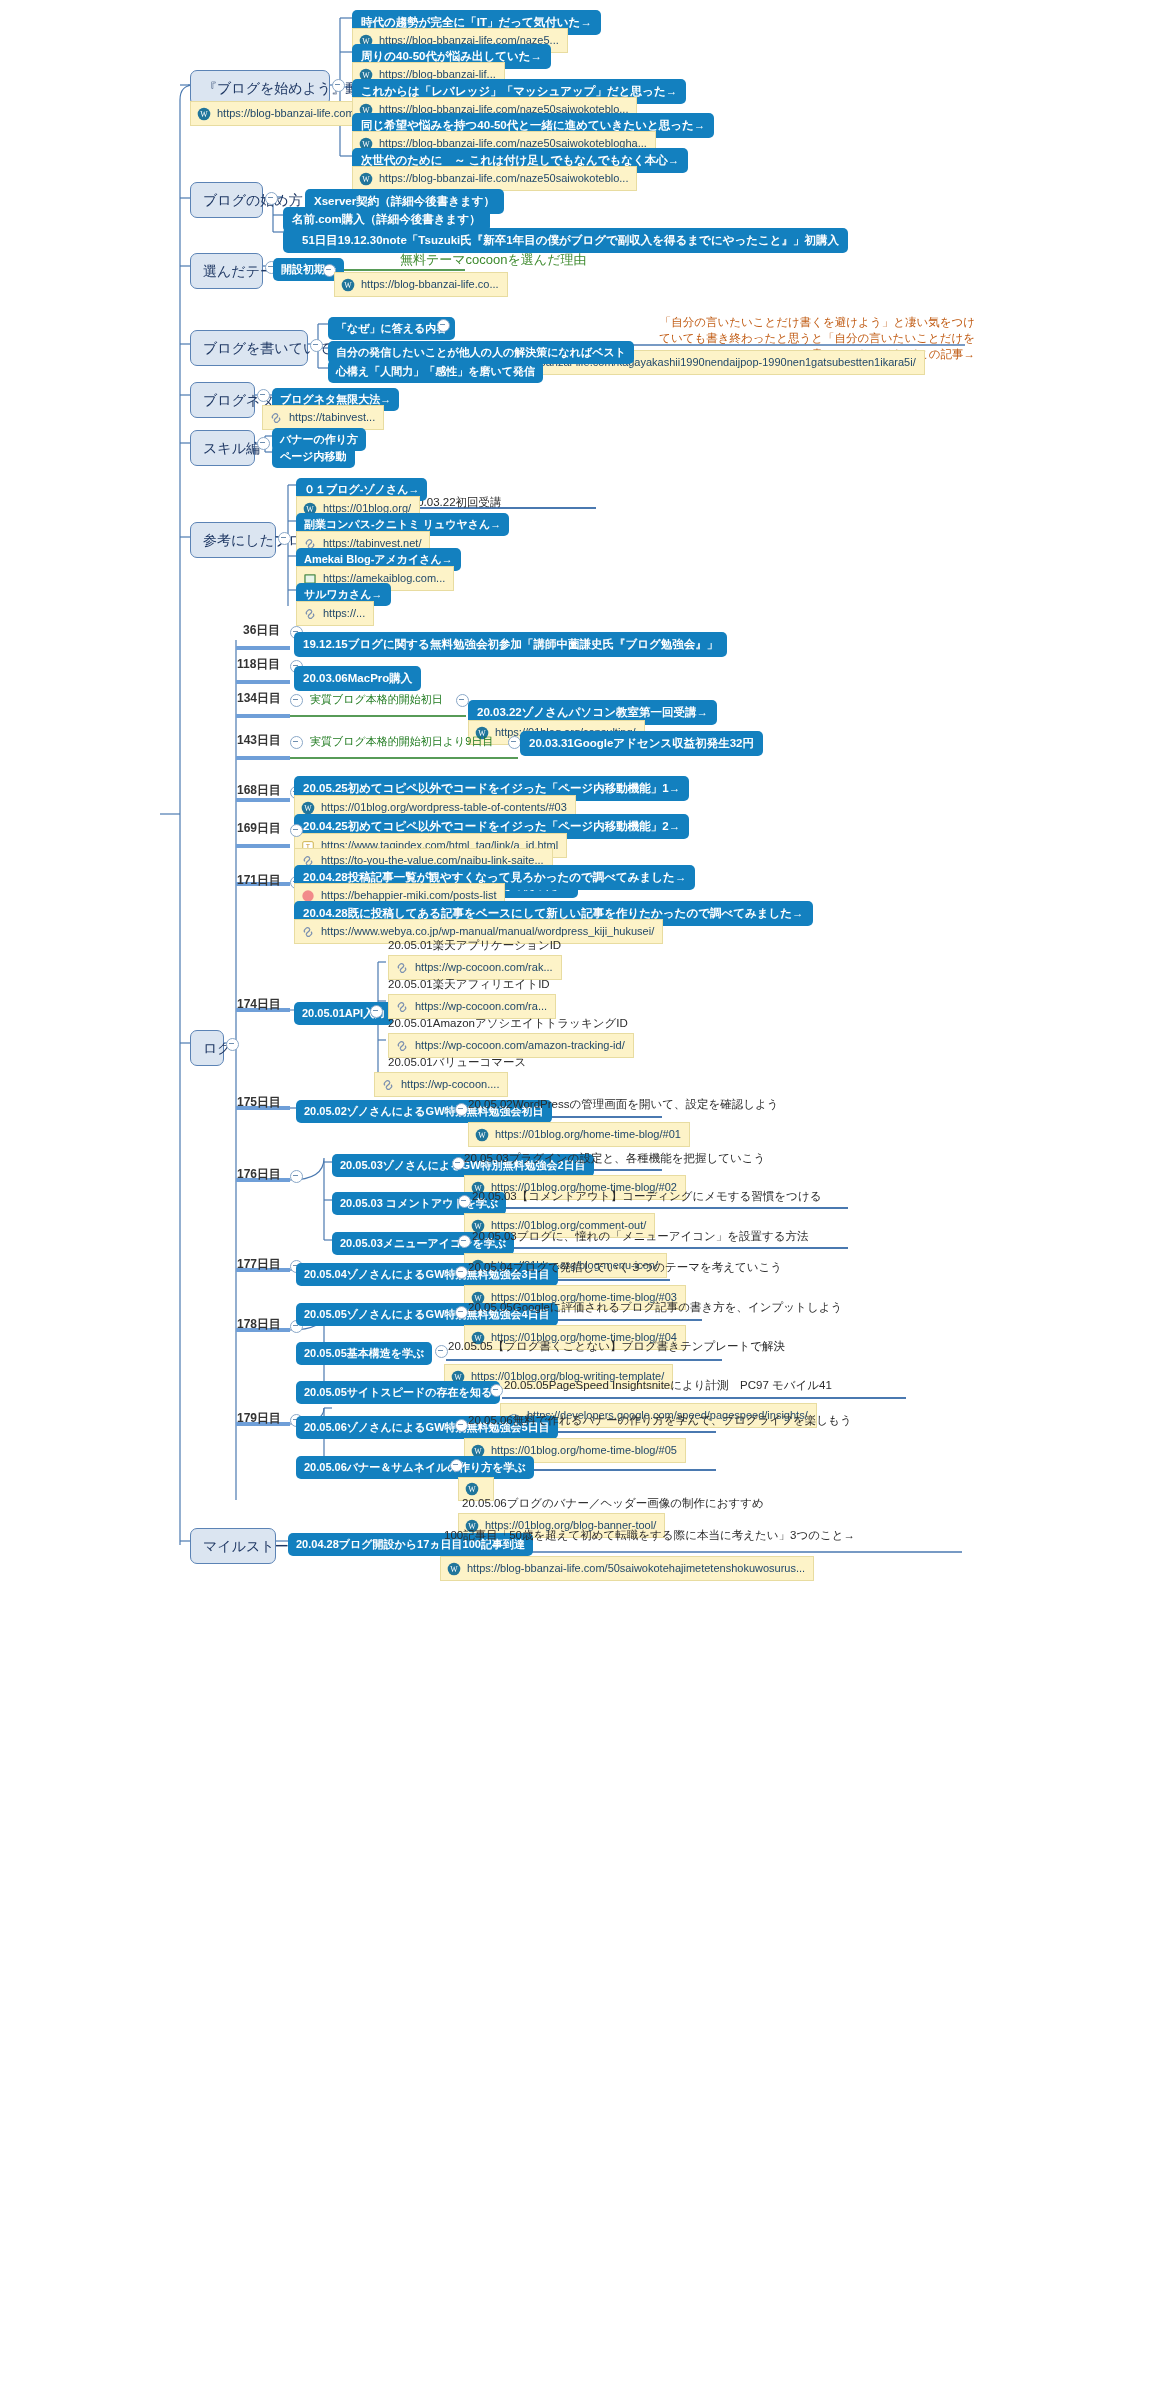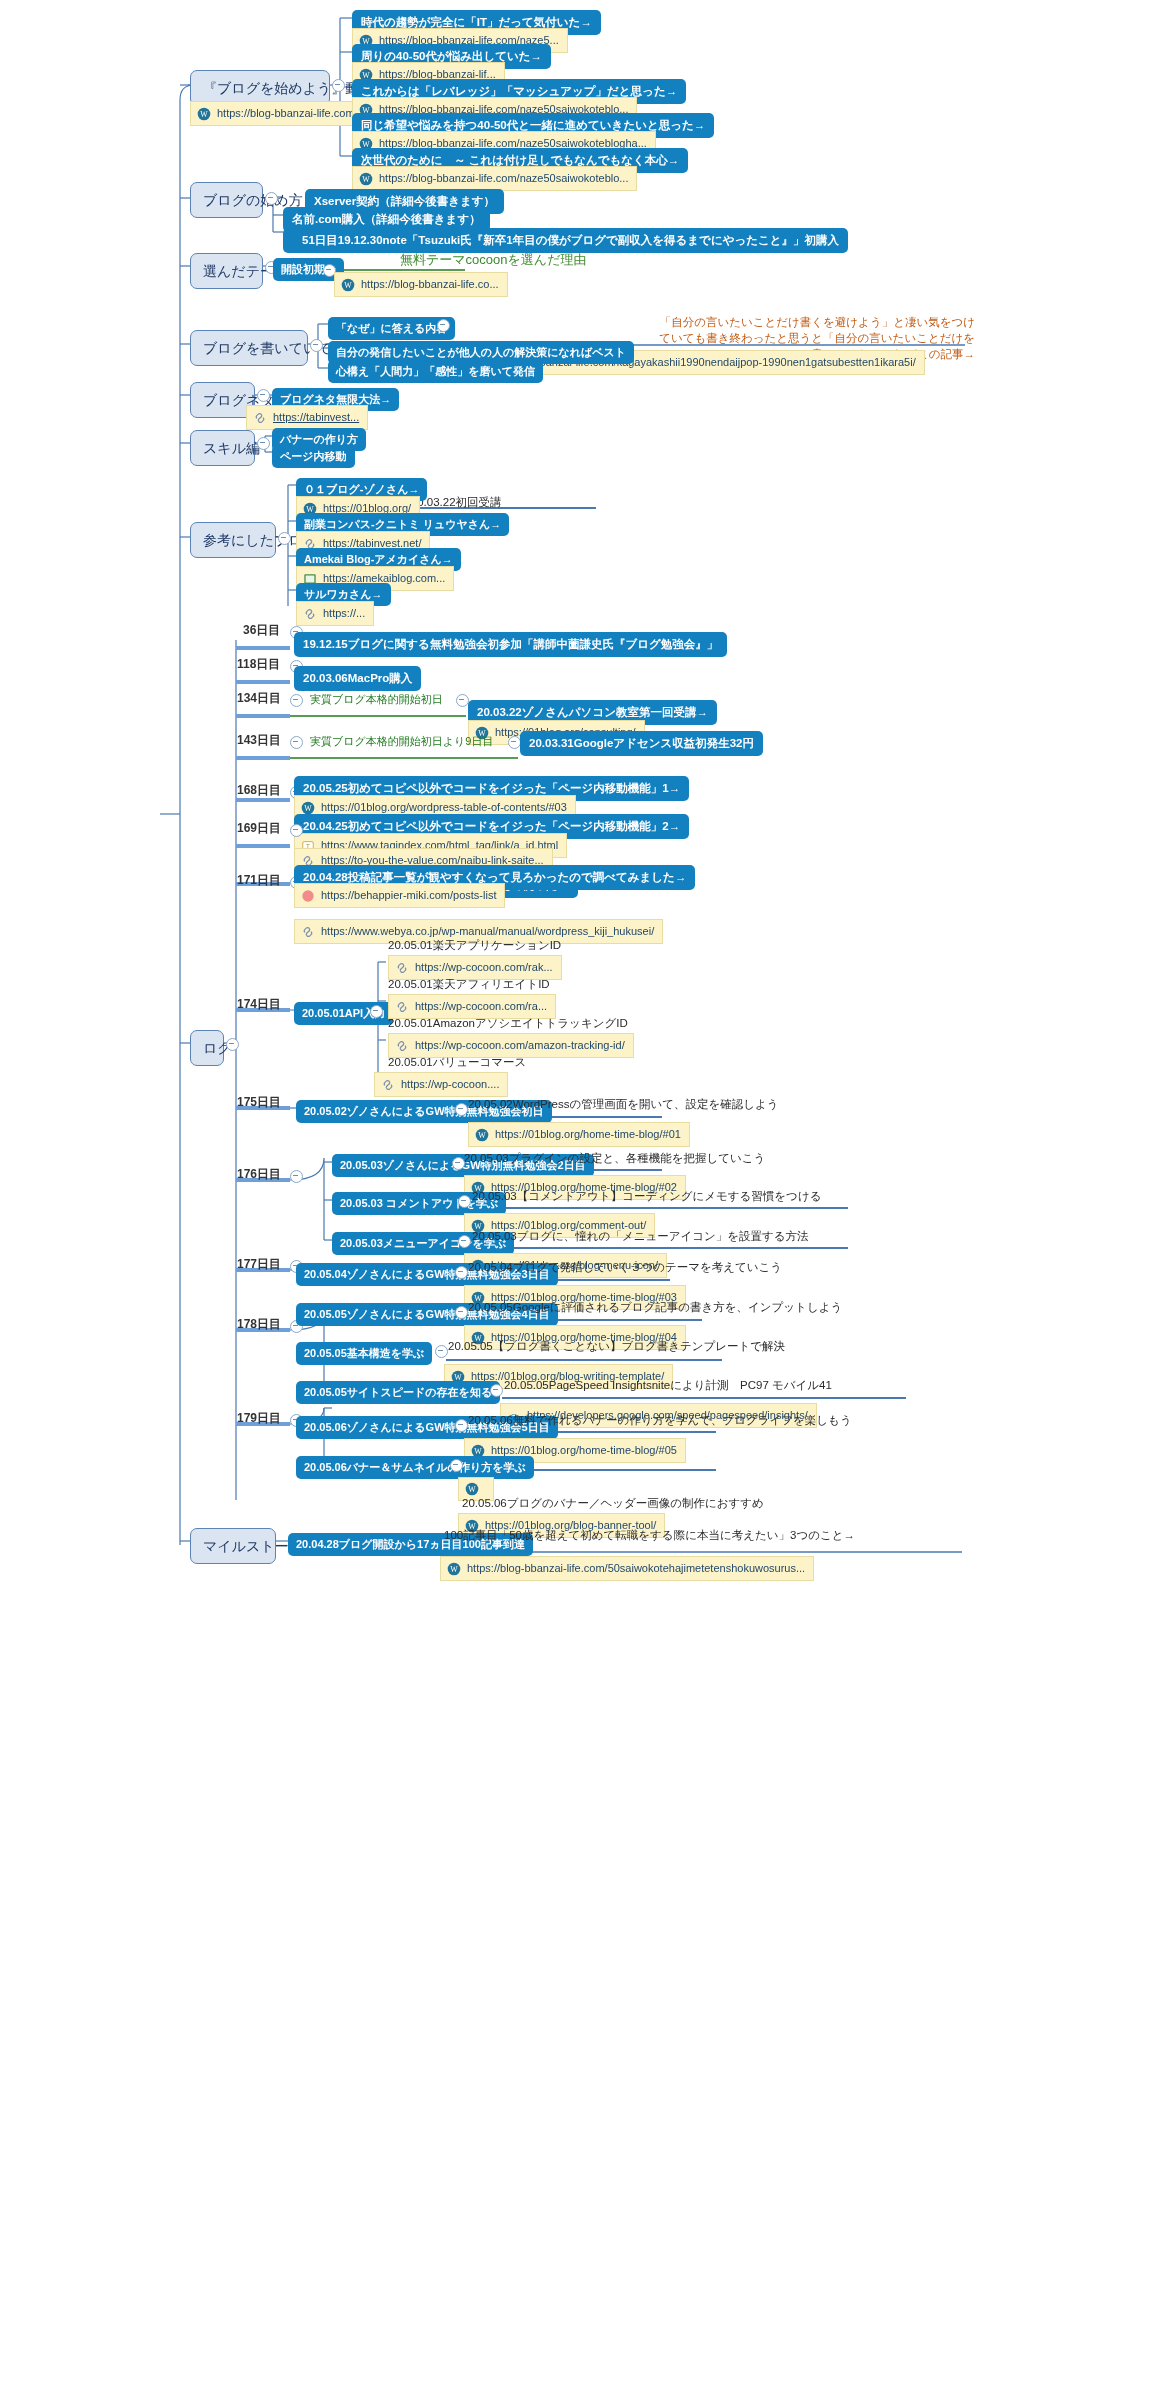--- a/index.html
+++ b/index.html
@@ -355,21 +355,21 @@
   <span>心構え「人間力」「感性」を磨いて発信</span>
 </div>
 
 <div class="node lvl1" style="left:190px;top:382px;width:65px;">
   <span>ブログネタ</span>
 </div>
 <div class="toggle" style="left:257px;top:389px;"></div>
 <div class="node blue sm" style="left:272px;top:388px;">
   <span>ブログネタ無限大法→</span>
 </div>
-<div class="node yellow" style="left:246px;top:405px;text-decoration:underline;">
+<div class="node yellow" style="left:262px;top:405px;">
   <span class="ico">
         <svg viewBox="0 0 16 16">
           <path d="M6 10 L10 6 M4.5 8.5 a2.5 2.5 0 0 1 0-3.5 l1.5-1.5 a2.5 2.5 0 0 1 3.5 3.5 M11.5 7.5 a2.5 2.5 0 0 1 0 3.5 l-1.5 1.5 a2.5 2.5 0 0 1-3.5-3.5" stroke="#7a8fb0" stroke-width="1.3" fill="none"></path>
         </svg>
       </span>
   <span class="txt">https://tabinvest...</span>
 </div>
 
 <div class="node lvl1" style="left:190px;top:430px;width:65px;">
   <span>スキル編</span>
@@ -531,20 +531,22 @@
 <div class="node blue" style="left:294px;top:865px;">
   <span>20.04.28投稿記事一覧が観やすくなって見ろかったので調べてみました→</span></div>
 <div class="node yellow" style="left:294px;top:883px;">
   <span class="ico">
         <svg viewBox="0 0 16 16">
           <circle cx="8" cy="8" r="6.5" fill="#f28b8b"></circle>
         </svg>
       </span>
   <span class="txt">https://behappier-miki.com/posts-list</span>
     </div>
+<div class="node blue" style="left:294px;top:901px;">
+  <span>20.04.28既に投稿してある記事をベースにして新しい記事を作りたかったので調べてみました→</span></div>
 <div class="node yellow" style="left:294px;top:919px;">
   <span class="ico">
         <svg viewBox="0 0 16 16">
           <path d="M6 10 L10 6 M4.5 8.5 a2.5 2.5 0 0 1 0-3.5 l1.5-1.5 a2.5 2.5 0 0 1 3.5 3.5 M11.5 7.5 a2.5 2.5 0 0 1 0 3.5 l-1.5 1.5 a2.5 2.5 0 0 1-3.5-3.5" stroke="#7a8fb0" stroke-width="1.3" fill="none"></path>
         </svg>
       </span>
   <span class="txt">https://www.webya.co.jp/wp-manual/manual/wordpress_kiji_hukusei/</span>
     </div>
 
 <div class="node plain day" style="left:237px;top:997px;">

